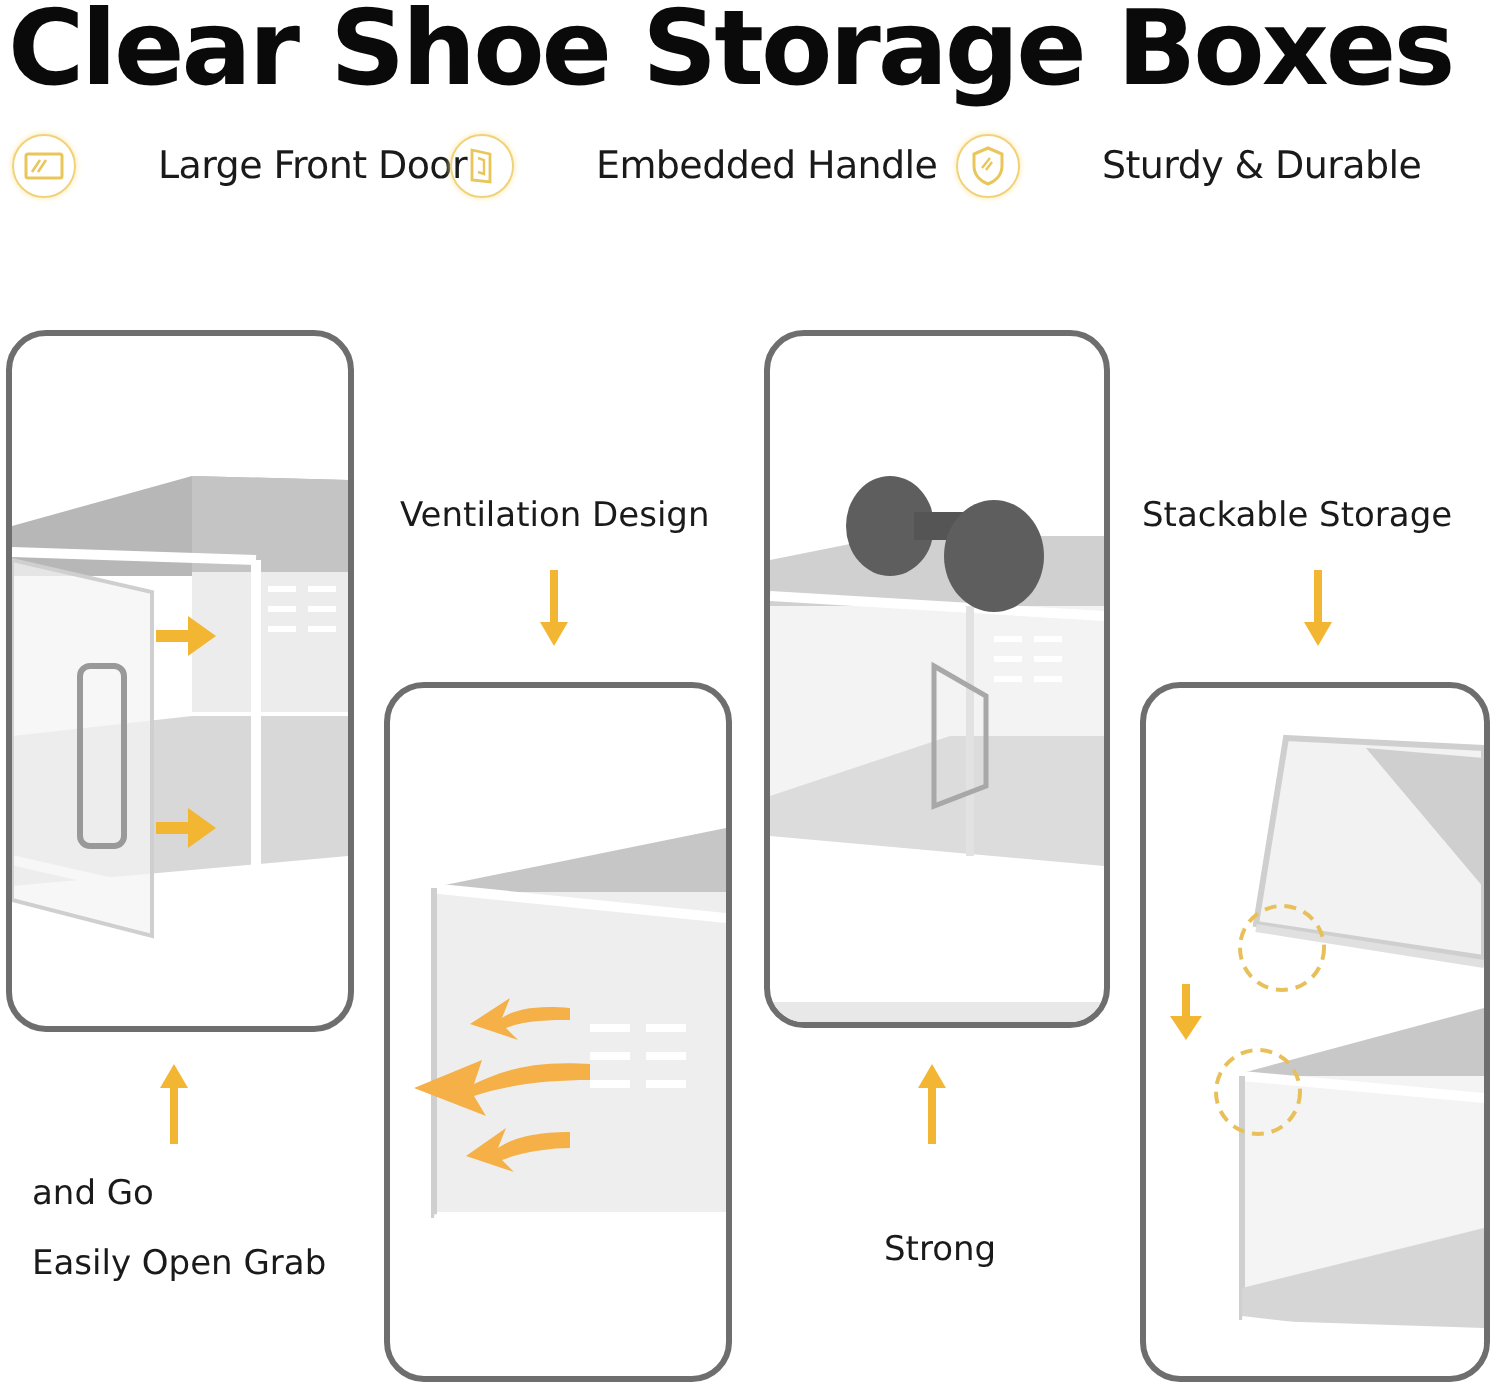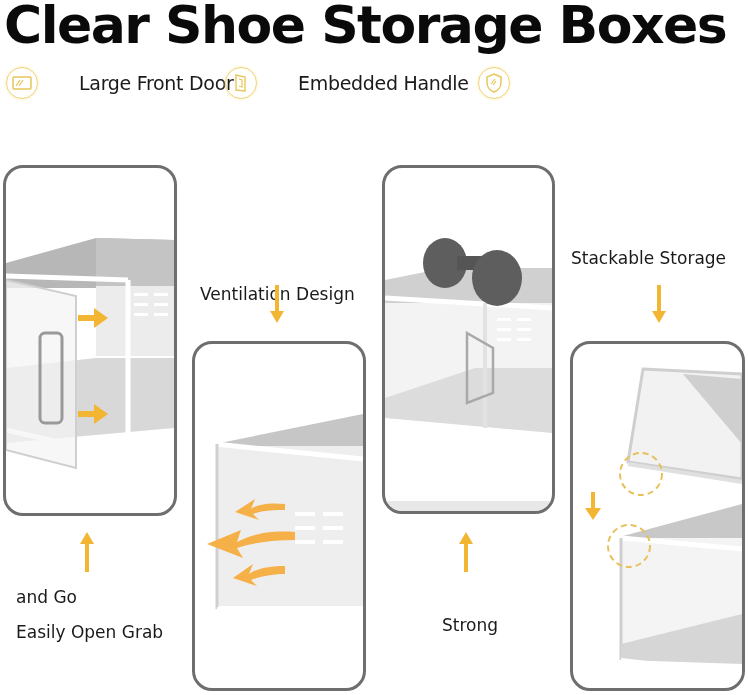--- a/index.html
+++ b/index.html
@@ -39,20 +39,21 @@
   </span>
   <span class="lbl">Embedded Handle</span>
 </div>
 <div class="feat" style="left:478px;">
   <span class="ic">
     <svg width="18" height="20" viewBox="0 0 18 20">
         <path d="M9 1 L16 4 L16 10 C16 15 12 18 9 19 C6 18 2 15 2 10 L2 4 Z" fill="none" stroke="#e8c65a" stroke-width="1.5"></path>
         <path d="M6 11 L10 6 M8 12 L11 8" stroke="#e8c65a" stroke-width="1.2"></path>
       </svg>
   </span>
+  <span class="lbl">Sturdy &amp; Durable</span>
 </div>
 
 <div class="panel" style="left:3px; top:165px; width:174px; height:351px;">
   <svg width="168" height="345" viewBox="0 0 168 345">
     <polygon points="0,95 90,70 168,72 168,120 0,120" fill="#b7b7b7"></polygon>
     <polygon points="90,70 168,72 168,120 90,118" fill="#c4c4c4"></polygon>
     <rect x="90" y="118" width="78" height="70" fill="#ececec"></rect>
     <polygon points="0,200 90,190 168,190 168,260 0,275" fill="#d8d8d8"></polygon>
     <line x1="0" y1="108" x2="122" y2="112" stroke="#fff" stroke-width="5"></line>
     <line x1="122" y1="112" x2="122" y2="290" stroke="#fff" stroke-width="5"></line>
@@ -77,21 +78,21 @@
 </div>
 <svg class="arrow" style="left:80px; top:532px;" width="14" height="40" viewBox="0 0 14 40">
     <rect x="5" y="8" width="4" height="32" fill="#f2b632"></rect>
     <polygon points="0,12 7,0 14,12" fill="#f2b632"></polygon>
   </svg>
 <div class="cap" style="left:16px; top:580px;">
   <div>and Go</div>
   <div>Easily Open Grab</div>
 </div>
 
-<div class="cap" style="left:200px; top:241px;margin-top:36px;">Ventilation Design</div>
+<div class="cap" style="left:200px; top:241px;">Ventilation Design</div>
 <svg class="arrow" style="left:270px; top:285px;" width="14" height="40" viewBox="0 0 14 40">
     <rect x="5" y="0" width="4" height="30" fill="#f2b632"></rect>
     <polygon points="0,26 7,38 14,26" fill="#f2b632"></polygon>
   </svg>
 <div class="panel" style="left:192px; top:341px; width:174px; height:350px;">
   <svg width="168" height="344" viewBox="0 0 168 344">
     <polygon points="20,100 168,70 168,115 20,100" fill="#c6c6c6"></polygon>
     <rect x="22" y="102" width="146" height="160" fill="#eeeeee"></rect>
     <line x1="20" y1="100" x2="168" y2="115" stroke="#fff" stroke-width="5"></line>
     <line x1="22" y1="100" x2="22" y2="265" stroke="#cfcfcf" stroke-width="3"></line>

